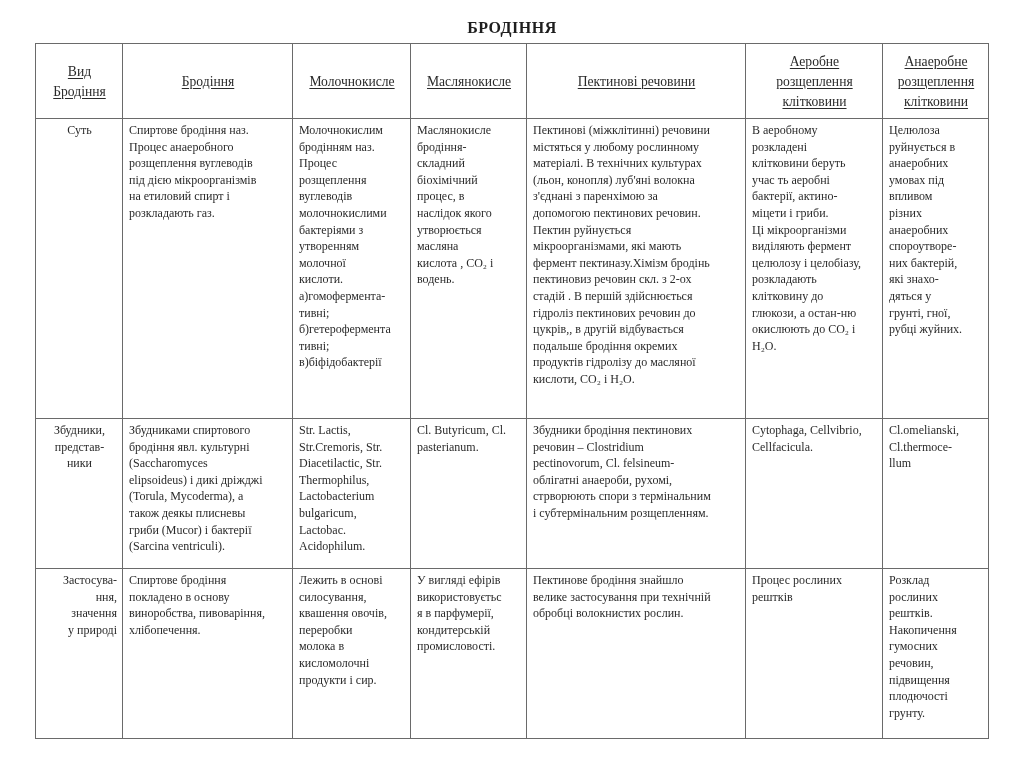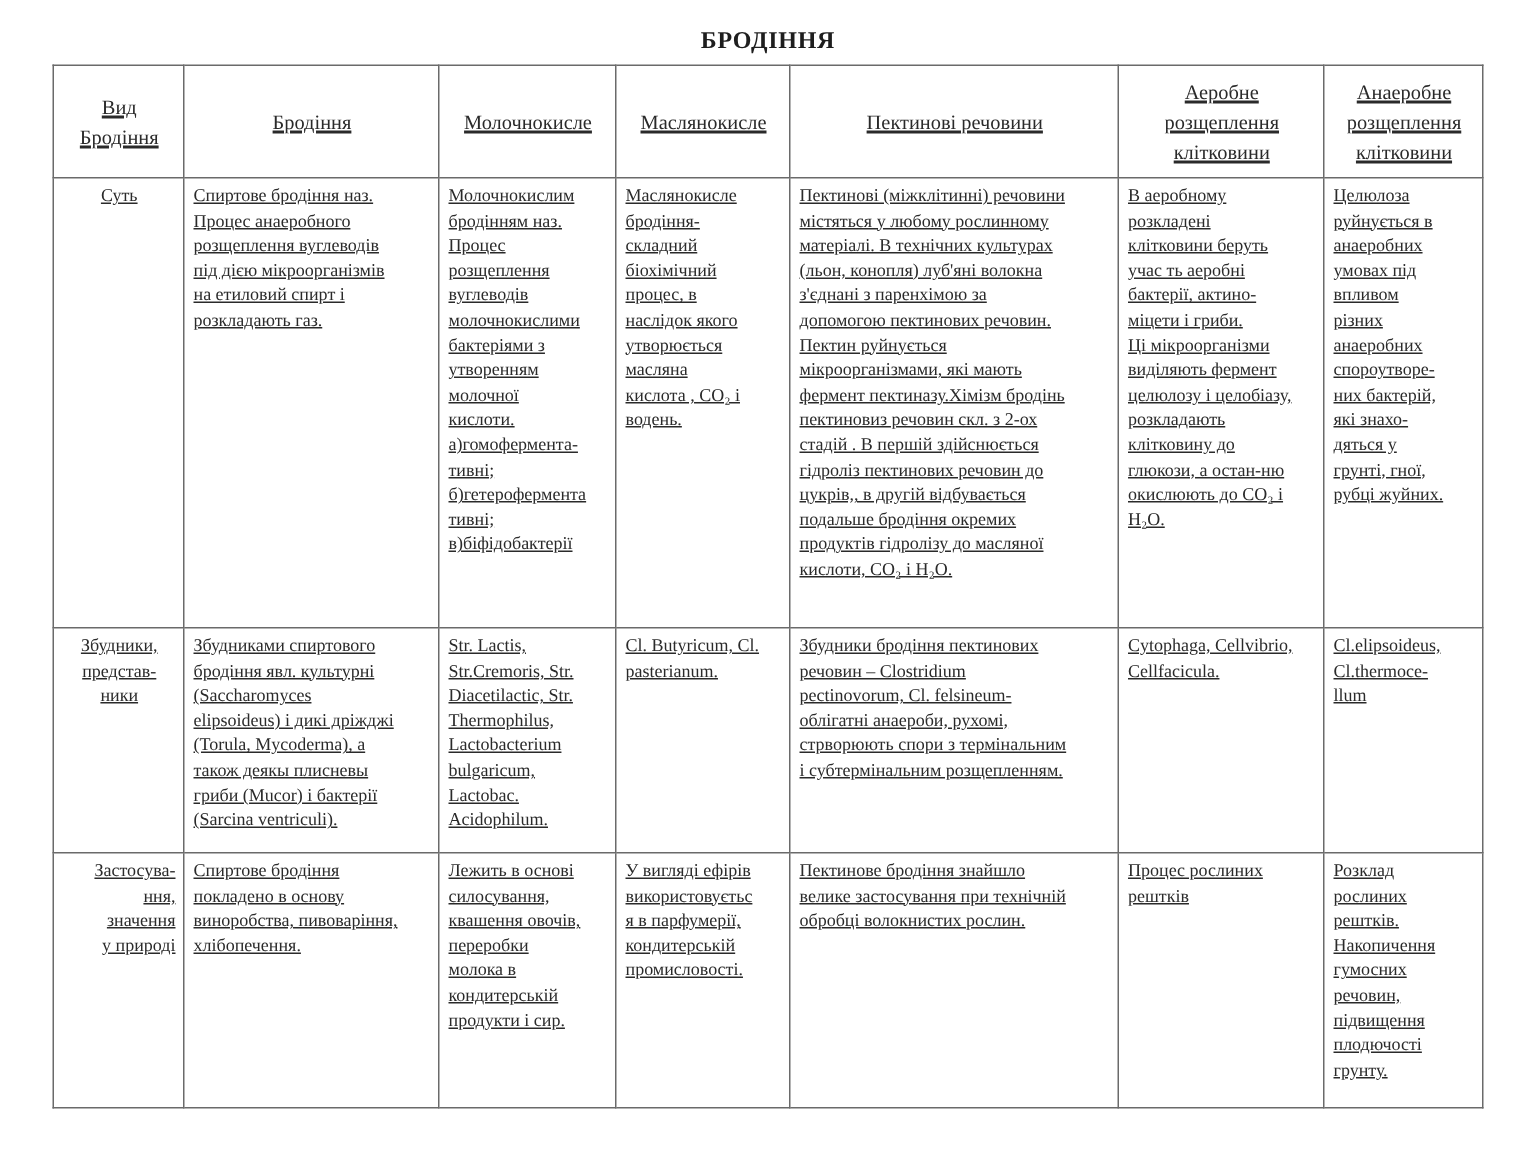--- a/index.html
+++ b/index.html
@@ -1,21 +1,21 @@
 <!DOCTYPE html>
 <html><head>
 <meta charset="utf-8">
 <style>
   html, body { margin:0; padding:0; background:#ffffff; }
   body { width:1024px; height:767px; position:relative; overflow:hidden;
          font-family:"Liberation Serif", "DejaVu Serif", serif; color:#2a2a2a; }
   .title { position:absolute; left:0; width:1024px; top:19px; text-align:center;
            font-weight:bold; font-size:16px; letter-spacing:0.5px; color:#1e1e1e; }
   table.main { position:absolute; left:35px; top:43px; width:953px; height:695px;
-               border-collapse:collapse; table-layout:fixed;text-decoration:underline; }
+               border-collapse:collapse; table-layout:fixed; }
   table.main td, table.main th { border:1.5px solid #6a6a6a; vertical-align:top;
                padding:3px 5px 2px 6px; font-size:12px; line-height:16.6px; font-weight:normal; }
   table.main th { vertical-align:middle; text-align:center; font-size:13.6px; line-height:20px; }
   th u { text-decoration:underline; text-underline-offset:2px; }
   th.rowhead-h { font-weight:bold; }
   td.rowhead { vertical-align:middle; text-align:center; font-weight:bold; font-size:13.6px;
                line-height:20px; padding-left:3px; padding-right:3px; }
   td.rowhead.left { text-align:right; padding-left:6px; }
   tr.r-head { height:75px; }
   tr.r-essence { height:300px; }
@@ -158,40 +158,40 @@
     <td class="cell">Cl. Butyricum, Cl.
 pasterianum.</td>
     <td class="cell">Збудники бродіння пектинових
 речовин – Clostridium
 pectinovorum, Cl. felsineum-
 облігатні анаероби, рухомі,
 стрворюють спори з термінальним
 і субтермінальним розщепленням.</td>
     <td class="cell">Cytophaga, Cellvibrio,
 Cellfacicula.</td>
-    <td class="cell">Cl.elipsoideus,
+    <td class="cell">Cl.omelianski,
 Cl.thermoce-
 llum</td>
   </tr>
 
   <tr class="r-use">
     <td class="rowhead left cell">Застосува-
 ння,
 значення
 у природі</td>
     <td class="cell">Спиртове бродіння
 покладено в основу
 виноробства, пивоваріння,
 хлібопечення.</td>
     <td class="cell">Лежить в основі
 силосування,
 квашення овочів,
 переробки
 молока в
-кондитерській
+кисломолочні
 продукти і сир.</td>
     <td class="cell">У вигляді ефірів
 використовуєтьс
 я в парфумерії,
 кондитерській
 промисловості.</td>
     <td class="cell">Пектинове бродіння знайшло
 велике застосування при технічній
 обробці волокнистих рослин.</td>
     <td class="cell">Процес рослиних

